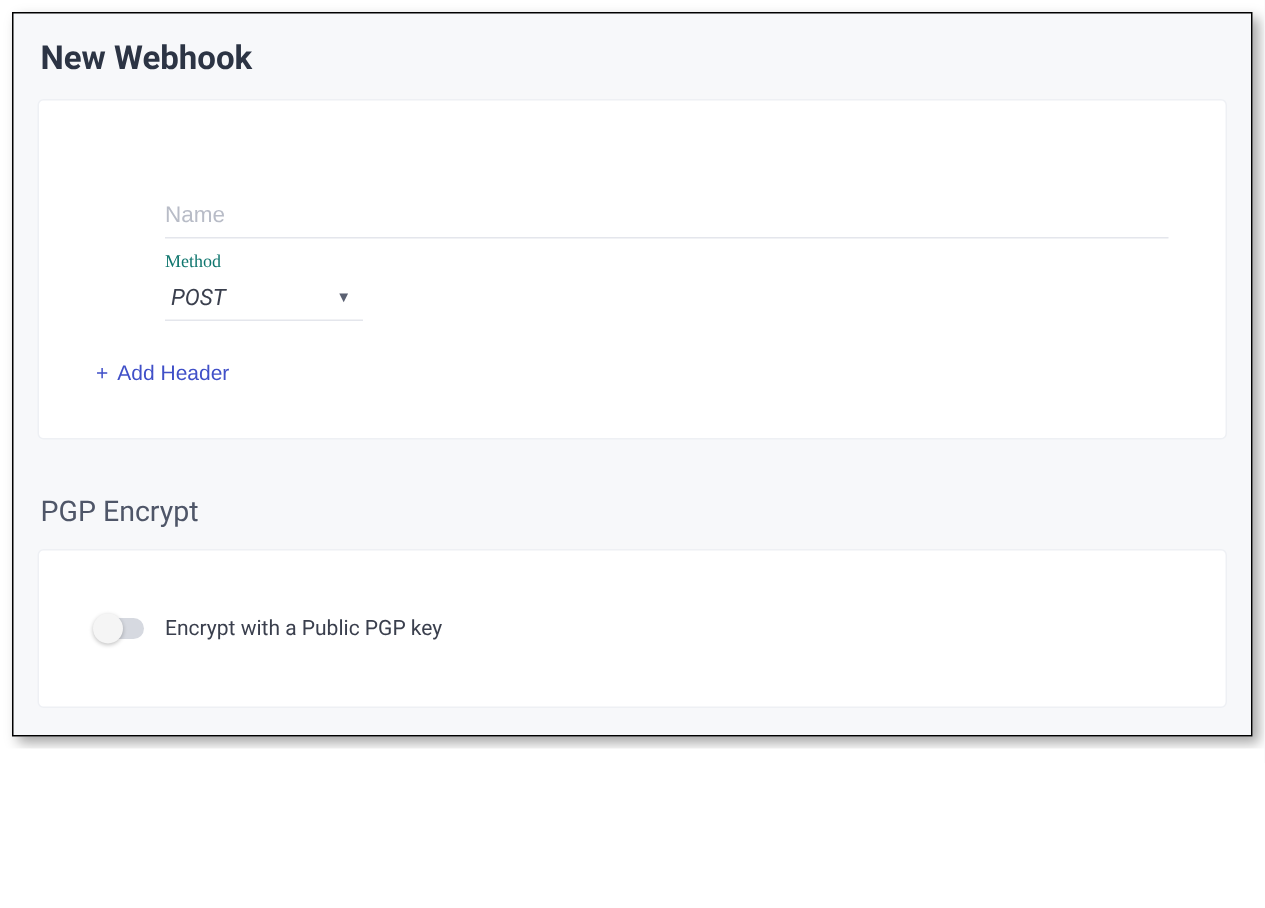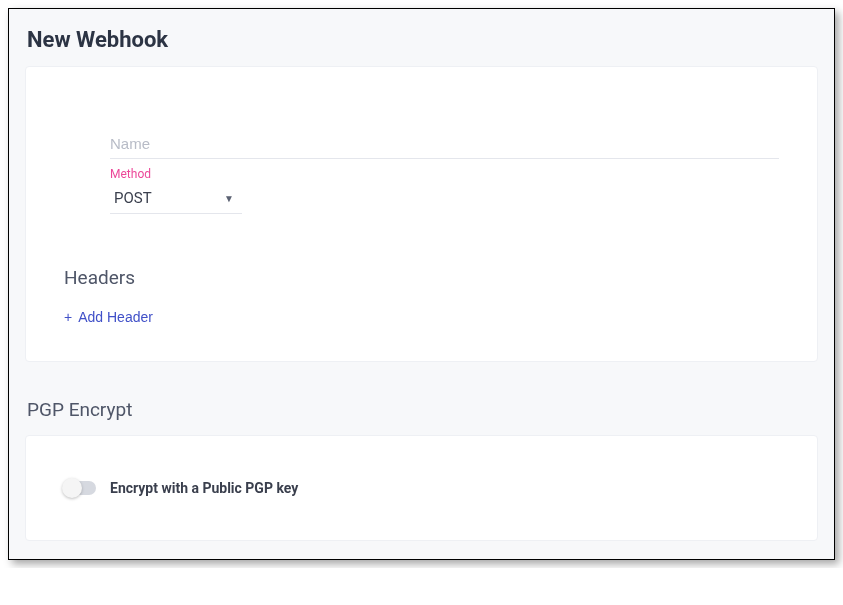--- a/index.html
+++ b/index.html
@@ -44,21 +44,22 @@
       flex: 1;
     }
     .field-small {
       flex: 0 0 132px;
     }
     .field-label-float {
       position: absolute;
       top: -16px;
       left: 0;
       font-size: 12px;
-      color: #ec4899;
+      color: #0f766e;
+      font-family: Liberation Serif, serif;
     }
     .input-underline {
       width: 100%;
       border: none;
       border-bottom: 1px solid #e4e6ec;
       padding: 8px 0 6px 0;
       font-size: 15px;
       color: #3a3f4d;
       background: transparent;
       outline: none;
@@ -68,20 +69,21 @@
     }
     .select-underline {
       display: flex;
       align-items: center;
       justify-content: space-between;
       border-bottom: 1px solid #e4e6ec;
       padding: 6px 0 6px 4px;
       font-size: 15px;
       color: #3a3f4d;
       cursor: pointer;
+      font-style: italic;
     }
     .dropdown-caret {
       font-size: 10px;
       color: #5b6172;
       margin-right: 8px;
     }
     .section-subtitle {
       font-size: 19px;
       color: #4f5668;
       font-weight: 400;
@@ -105,21 +107,20 @@
       line-height: 1;
     }
     .section-title {
       font-size: 19px;
       color: #4f5668;
       font-weight: 400;
       padding: 18px 18px 14px 18px;
     }
     .card-encrypt {
       padding: 44px 38px 44px 38px;
-      font-weight: bold;
     }
     .toggle-row {
       display: flex;
       align-items: center;
       gap: 14px;
     }
     .toggle {
       position: relative;
       width: 32px;
       height: 14px;
@@ -162,21 +163,20 @@
       <div class="field-row">
         <div class="field field-small">
           <span class="field-label-float">Method</span>
           <div class="select-underline">
             <span>POST</span>
             <span class="dropdown-caret">▼</span>
           </div>
         </div>
       </div>
 
-      <h3 class="section-subtitle">Headers</h3>
 
       <button class="add-header-btn">
         <span class="plus-icon">+</span>
         <span>Add Header</span>
       </button>
 
     </div>
   </div>
 
   <h2 class="section-title">PGP Encrypt</h2>

